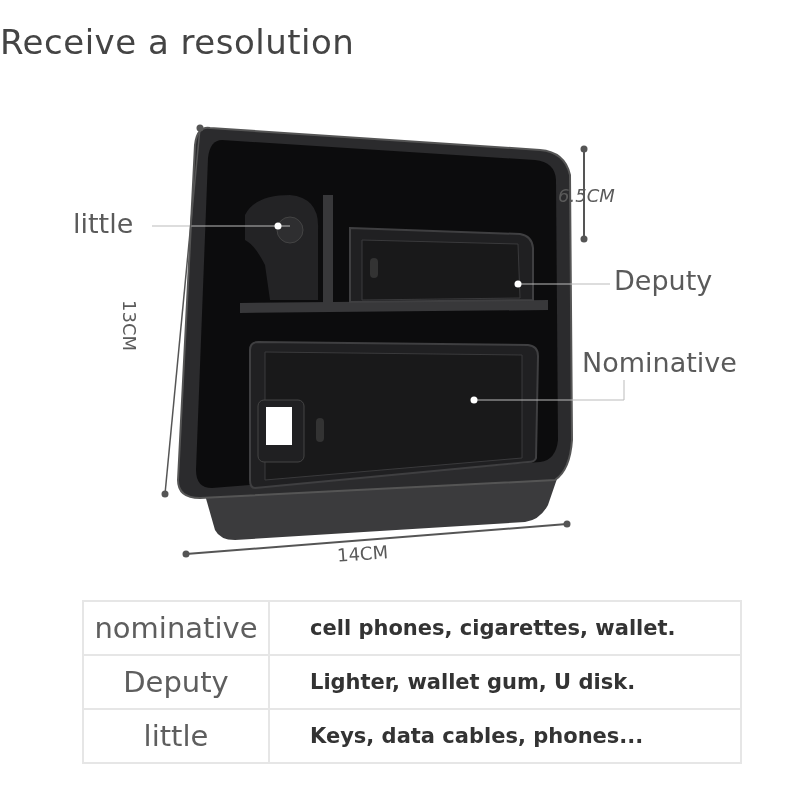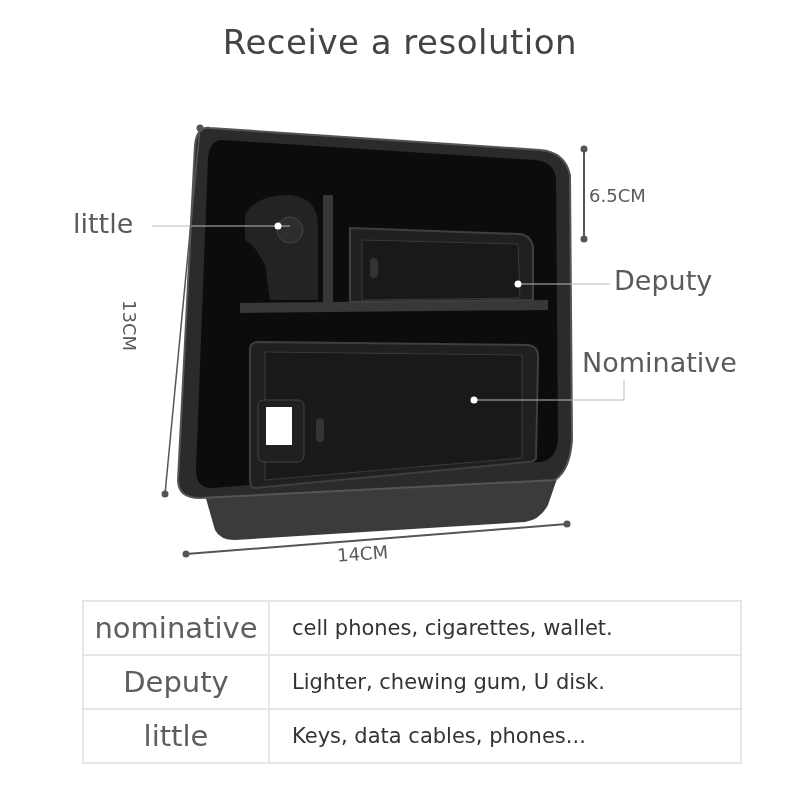--- a/index.html
+++ b/index.html
@@ -1,24 +1,24 @@
 <!DOCTYPE html>
 <html><head>
 <meta charset="utf-8">
 <style>
   html, body { margin:0; padding:0; background:#ffffff; }
   body { width:800px; height:800px; position:relative; overflow:hidden; font-family:"DejaVu Sans", sans-serif; color:#555; }
-  .title { position:absolute; left:0; top:22px; width:800px; text-align:center; font-size:34px; color:#444; letter-spacing:0.5px; }
+  .title { position:absolute; left:0; top:22px; width:800px; font-size:34px; color:#444; letter-spacing:0.5px; }
   .lbl { position:absolute; font-size:27px; color:#5a5a5a; }
   .dim { position:absolute; font-size:18px; color:#5a5a5a; }
   svg.prod { position:absolute; left:0; top:0; }
   table.info { position:absolute; left:82px; top:600px; width:660px; border-collapse:collapse; }
   table.info td { border:2px solid #e6e6e6; height:52px; padding:0; }
   table.info td.k { width:184px; text-align:center; font-size:29px; color:#5e5e5e; }
-  table.info td.v { padding-left:22px; font-size:21px; color:#333; }
+  table.info td.v { padding-left:40px; font-size:21px; color:#333;font-weight:bold; }
 </style>
 </head>
 <body>
 
 <div class="title">Receive a resolution</div>
 
 <svg class="prod" width="800" height="800">
 
   <path d="M205 495 L215 530 Q220 540 235 540 L525 522 Q540 520 548 505 L560 470 Z" fill="#3b3b3d"></path>
 
@@ -58,32 +58,32 @@
     <circle cx="584" cy="239" r="3.5" fill="#555"></circle>
   <line x1="186" y1="554" x2="567" y2="524" stroke="#555" stroke-width="2"></line>
   <circle cx="186" cy="554" r="3.5" fill="#555"></circle>
     <circle cx="567" cy="524" r="3.5" fill="#555"></circle>
 </svg>
 
 <div class="lbl" style="left:73px;top:208px;">little</div>
 <div class="lbl" style="left:614px;top:265px;">Deputy</div>
 <div class="lbl" style="left:582px;top:347px;">Nominative</div>
 
-<div class="dim" style="left:589px;top:185px;">6.5CM</div>
+<div class="dim" style="left:558px;top:185px;font-style:italic;">6.5CM</div>
 <div class="dim" style="left:140px;top:300px;transform:rotate(90deg);transform-origin:left top;">13CM</div>
 <div class="dim" style="left:337px;top:543px;transform:rotate(-4deg);">14CM</div>
 
 <table class="info">
   <tbody>
       <tr>
     <td class="k">nominative</td>
     <td class="v">cell phones, cigarettes, wallet.</td>
   </tr>
   <tr>
     <td class="k">Deputy</td>
-    <td class="v">Lighter, chewing gum, U disk.</td>
+    <td class="v">Lighter, wallet gum, U disk.</td>
   </tr>
   <tr>
     <td class="k">little</td>
     <td class="v">Keys, data cables, phones...</td>
   </tr>
 </tbody>
   </table>
 
 </body></html>

